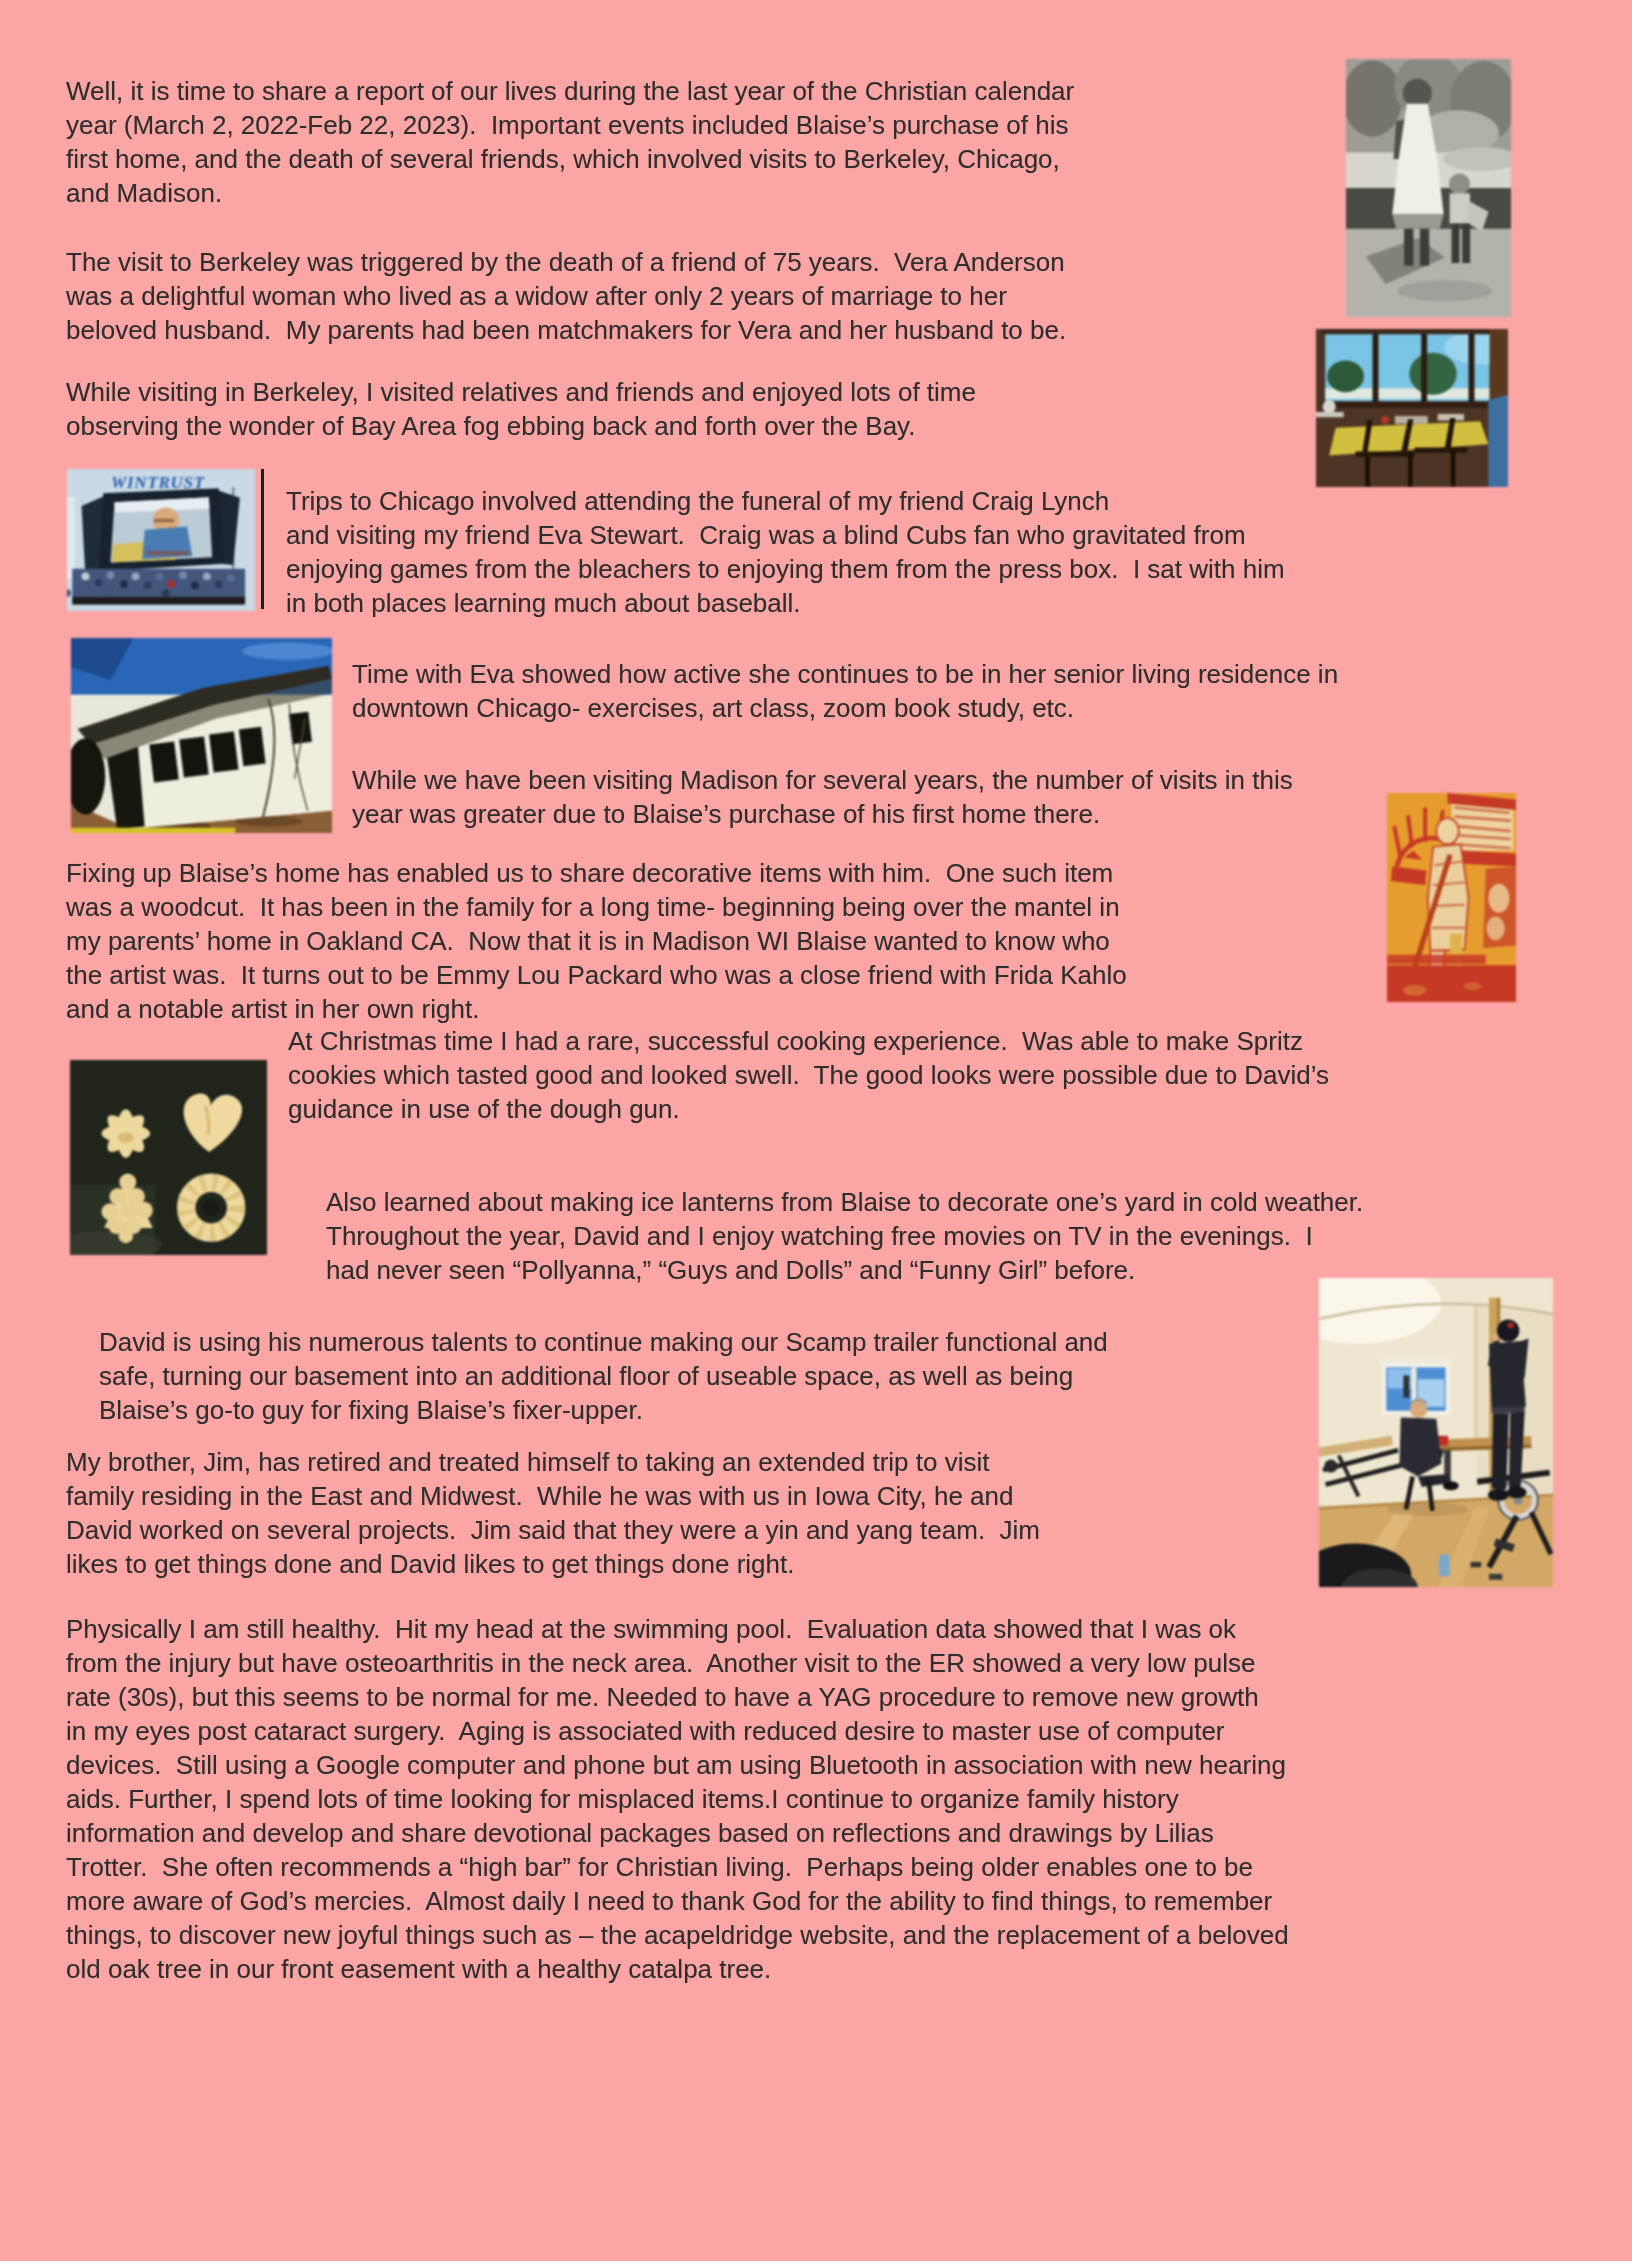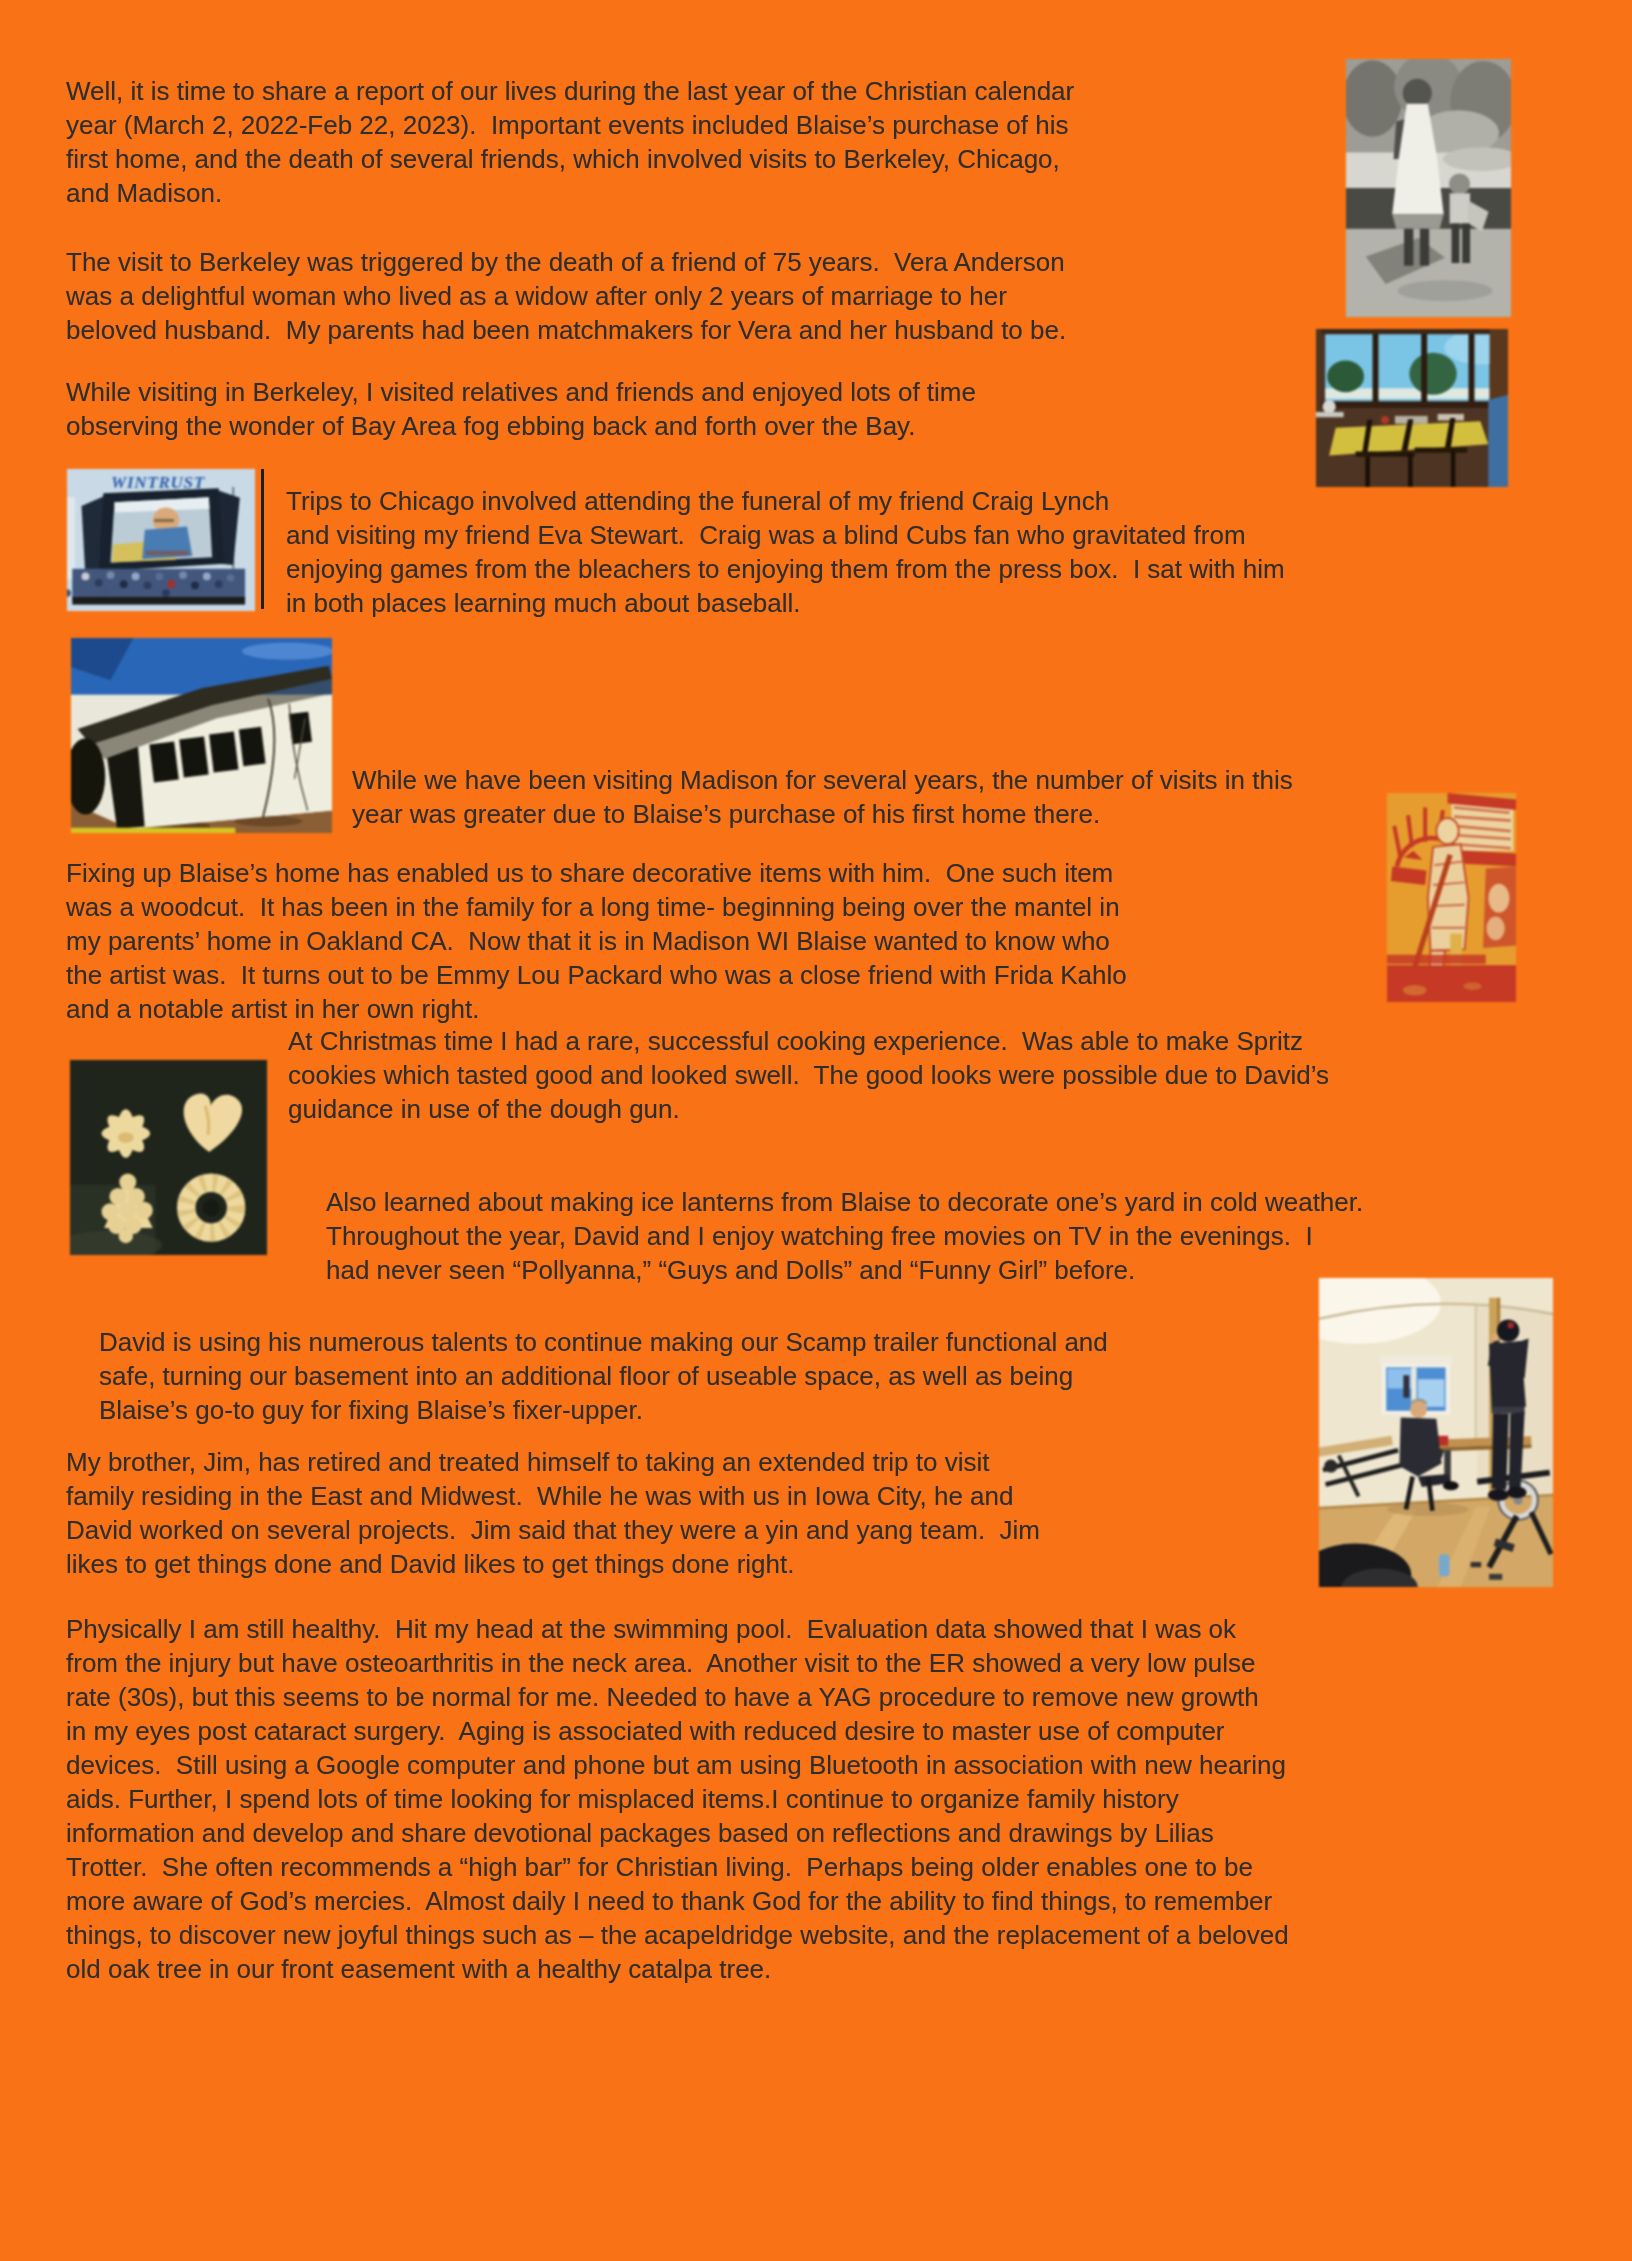--- a/index.html
+++ b/index.html
@@ -1,18 +1,18 @@
 <!DOCTYPE html>
 <html style="font-size:10.5px"><head>
 <meta charset="utf-8">
 <style>
   :root{ --ink:#2e2e2e; }
   html,body{ margin:0; padding:0; background:#ffffff; }
   .page{
-    position:relative; width:1632px; height:2261px; background:#f97316;
+    position:relative; width:1632px; height:2261px; background:#fca5a5;
     font-family:"Liberation Sans","DejaVu Sans",sans-serif; color:var(--ink);
     overflow:hidden;
   }
   .para{
     position:absolute; font-size:26px; line-height:34px; white-space:pre-wrap;
     letter-spacing:0; text-shadow:0 0 0.7px rgba(40,40,40,0.28);
   }
   .photo{ position:absolute; margin:0; padding:0; }
   .photo svg{ display:block; width:100%; height:100%; filter:blur(0.9px) saturate(1.03); }
   .rule-v{ position:absolute; background:#1d1d1d; }
@@ -29,20 +29,22 @@
 and Madison.</div>
   <div class="para" style="left:66px; top:245px;  width:1382px;">The visit to Berkeley was triggered by the death of a friend of 75 years.  Vera Anderson
 was a delightful woman who lived as a widow after only 2 years of marriage to her
 beloved husband.  My parents had been matchmakers for Vera and her husband to be.</div>
   <div class="para" style="left:66px; top:375px;  width:1217px;">While visiting in Berkeley, I visited relatives and friends and enjoyed lots of time
 observing the wonder of Bay Area fog ebbing back and forth over the Bay.</div>
   <div class="para" style="left:286px; top:484px;  width:1313px;">Trips to Chicago involved attending the funeral of my friend Craig Lynch
 and visiting my friend Eva Stewart.  Craig was a blind Cubs fan who gravitated from
 enjoying games from the bleachers to enjoying them from the press box.  I sat with him
 in both places learning much about baseball.</div>
+  <div class="para" style="left:352px; top:657px;  width:1247px;">Time with Eva showed how active she continues to be in her senior living residence in
+downtown Chicago- exercises, art class, zoom book study, etc.</div>
   <div class="para" style="left:352px; top:763px; width:1247px;">While we have been visiting Madison for several years, the number of visits in this
 year was greater due to Blaise’s purchase of his first home there.</div>
   <div class="para" style="left:66px; top:856px; width:1323px;">Fixing up Blaise’s home has enabled us to share decorative items with him.  One such item
 was a woodcut.  It has been in the family for a long time- beginning being over the mantel in
 my parents’ home in Oakland CA.  Now that it is in Madison WI Blaise wanted to know who
 the artist was.  It turns out to be Emmy Lou Packard who was a close friend with Frida Kahlo
 and a notable artist in her own right.</div>
   <div class="para" style="left:288px; top:1024px; width:1310px;">At Christmas time I had a rare, successful cooking experience.  Was able to make Spritz
 cookies which tasted good and looked swell.  The good looks were possible due to David’s
 guidance in use of the dough gun.</div>

